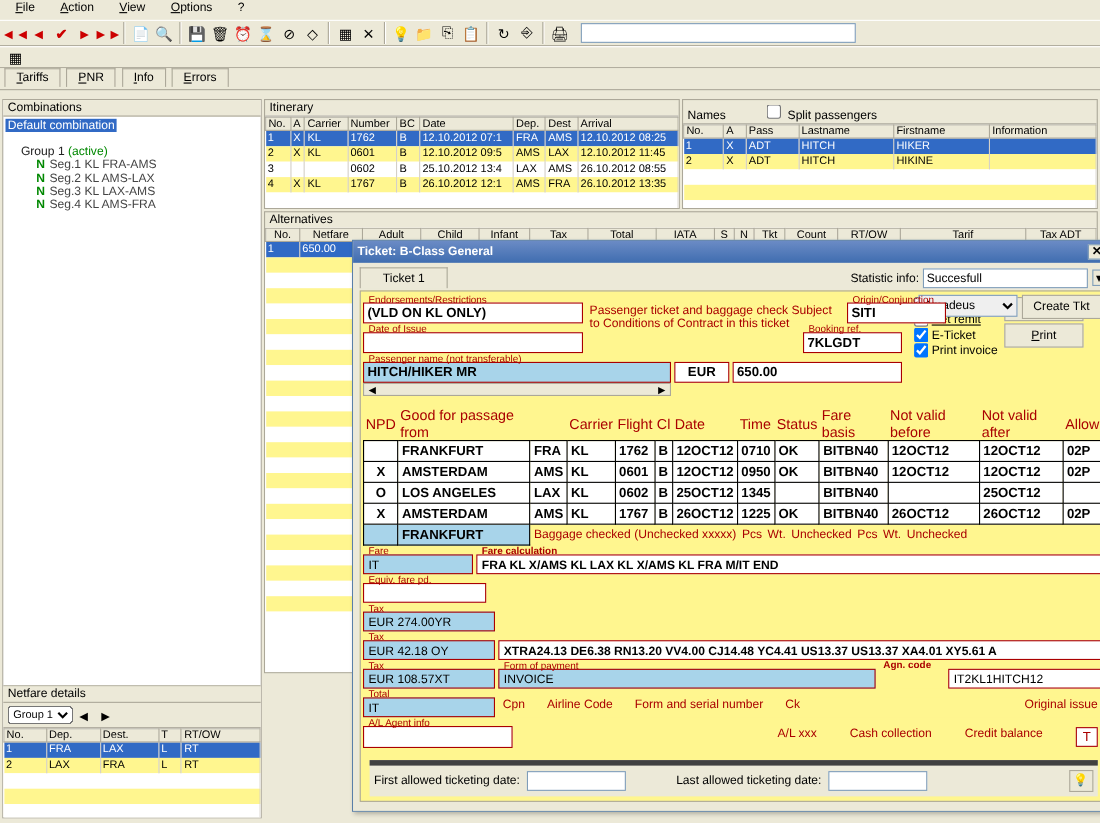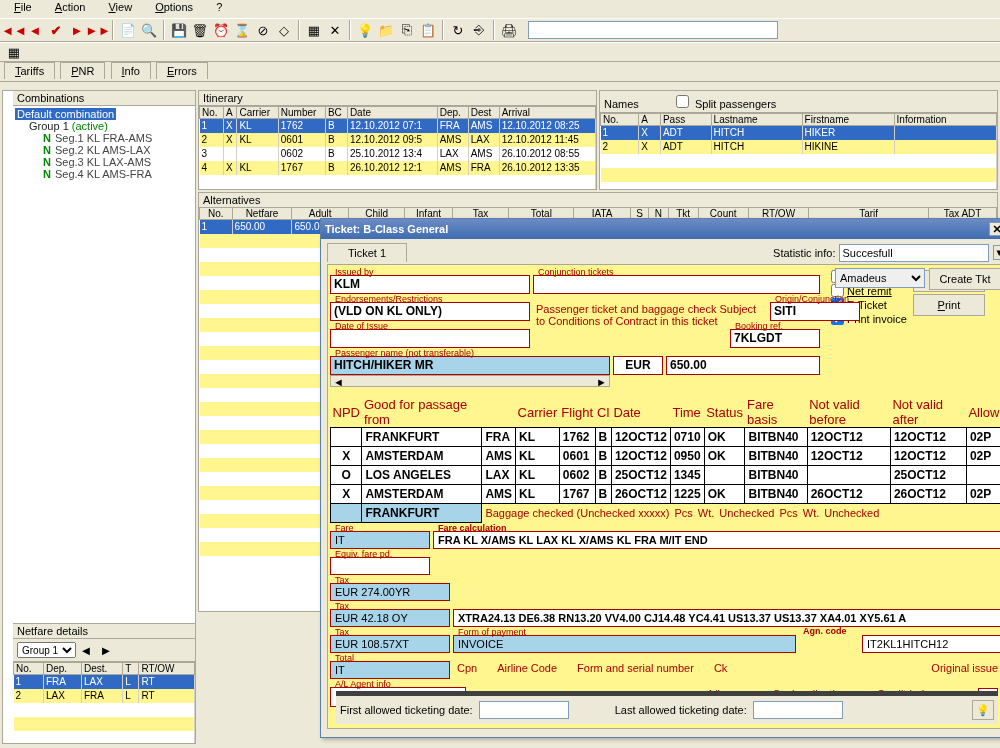--- a/index.html
+++ b/index.html
@@ -18,25 +18,25 @@
 
 
 .tabstrip { height: 20px; background: #ece9d8; border-bottom: 1px solid #aca899; padding-left: 4px; }
 .tabstrip .tab { display:inline-block; padding: 2px 10px; border:1px solid #aca899; border-bottom:none; background:#ece9d8; margin-right:2px; cursor:pointer;}
 .tabstrip .tab u { text-decoration: underline; }
 
 
 .main { position: absolute; top: 88px; left: 0; right: 0; bottom: 2px; display: flex; }
 
 
-.leftpane { width: 194px; border: 1px solid #aca899; background:#fff; margin: 2px; display:flex; flex-direction:column;padding-left:10px; }
+.leftpane { width: 236px; border: 1px solid #aca899; background:#fff; margin: 2px; display:flex; flex-direction:column; }
 .panel-title { background:#ece9d8; font-size:11px; padding:1px 4px; border-bottom:1px solid #aca899;}
 .tree { flex:1; padding:2px; overflow:auto; }
 .tree-root { background: #316ac5; color:#fff; padding:0 2px; display:inline-block; }
-.tree-group { margin-left: 14px; margin-top:0; }
+.tree-group { margin-left: 14px; margin-top:12px; }
 .tree-group .grp { color:#222; }
 .tree-group .active { color: #008800; }
 .tree-item { margin-left: 28px; color:#444; white-space:nowrap;}
 .tree-item::before { content:""; }
 .tree-item .N { color:#008800; font-weight:bold; margin-right:4px;}
 
 .netfare-det { height: 120px; border-top:1px solid #aca899; background:#ece9d8; display:flex; flex-direction:column;}
 .netfare-det .hdr-row { display:flex; align-items:center; padding:1px 4px; }
 .netfare-det select { font-size:10px; height:16px; }
 
@@ -502,30 +502,20 @@
                 <span>Print invoice</span>
               </label>
           </div>
           <div style="display:flex;flex-direction:column;gap:2px;">
             <span class="wbtn"><u>C</u>lose</span>
             <span class="wbtn"><u>P</u>rint</span>
           </div>
         </div>
       </div>
 
-      <div class="row" style="width:490px">
-        <div class="fset" style="flex:0 0 200px">
-            <span class="flabel">Issued by</span>
-            <div class="fval">KLM</div>
-          </div>
-        <div class="fset" style="flex:1">
-            <span class="flabel">Conjunction tickets</span>
-            <div class="fval">&nbsp;</div>
-          </div>
-      </div>
       <div class="row" style="width:530px">
         <div class="fset" style="flex:0 0 200px">
             <span class="flabel">Endorsements/Restrictions</span>
             <div class="fval">(VLD ON KL ONLY)</div>
           </div>
         <div class="fset" style="flex:1;font-size:8px;color:#a00;background:#fff68f;border:0;height:17px"><span>Passenger ticket and baggage check
 Subject to Conditions of Contract in this ticket</span></div>
         <div style="flex:0 0 90px">
           <div class="fset" style="margin-top:8px">
               <span class="flabel">Origin/Conjunction</span>
@@ -648,21 +638,21 @@
         </tbody>
           </table>
       </div>
 
       <div class="calc-area">
         <div class="calc-row">
           <div class="calc-label" style="width:100px"><span class="flabel">Fare</span><span>IT</span></div>
           <div class="calc-wide"><span class="flabel">Fare calculation</span><span>FRA KL X/AMS KL LAX KL X/AMS KL FRA M/IT END</span></div>
         </div>
         <div class="calc-row">
-          <div class="calc-label" style="width:100px;background:#fff"><span class="flabel">Equiv. fare pd.</span>&nbsp;</div>
+          <div class="calc-label" style="width:112px;background:#fff"><span class="flabel">Equiv. fare pd.</span>&nbsp;</div>
         </div>
         <div class="calc-row">
           <div class="calc-label" style="width:120px"><span class="flabel">Tax</span><span>EUR  274.00YR</span></div>
         </div>
         <div class="calc-row">
           <div class="calc-label" style="width:120px"><span class="flabel">Tax</span><span>EUR  42.18 OY</span></div>
           <div class="calc-wide"><span>XTRA24.13 DE6.38 RN13.20 VV4.00 CJ14.48 YC4.41 US13.37 US13.37 XA4.01 XY5.61 A</span></div>
         </div>
         <div class="calc-row">
           <div class="calc-label" style="width:120px"><span class="flabel">Tax</span><span>EUR  108.57XT</span></div>

